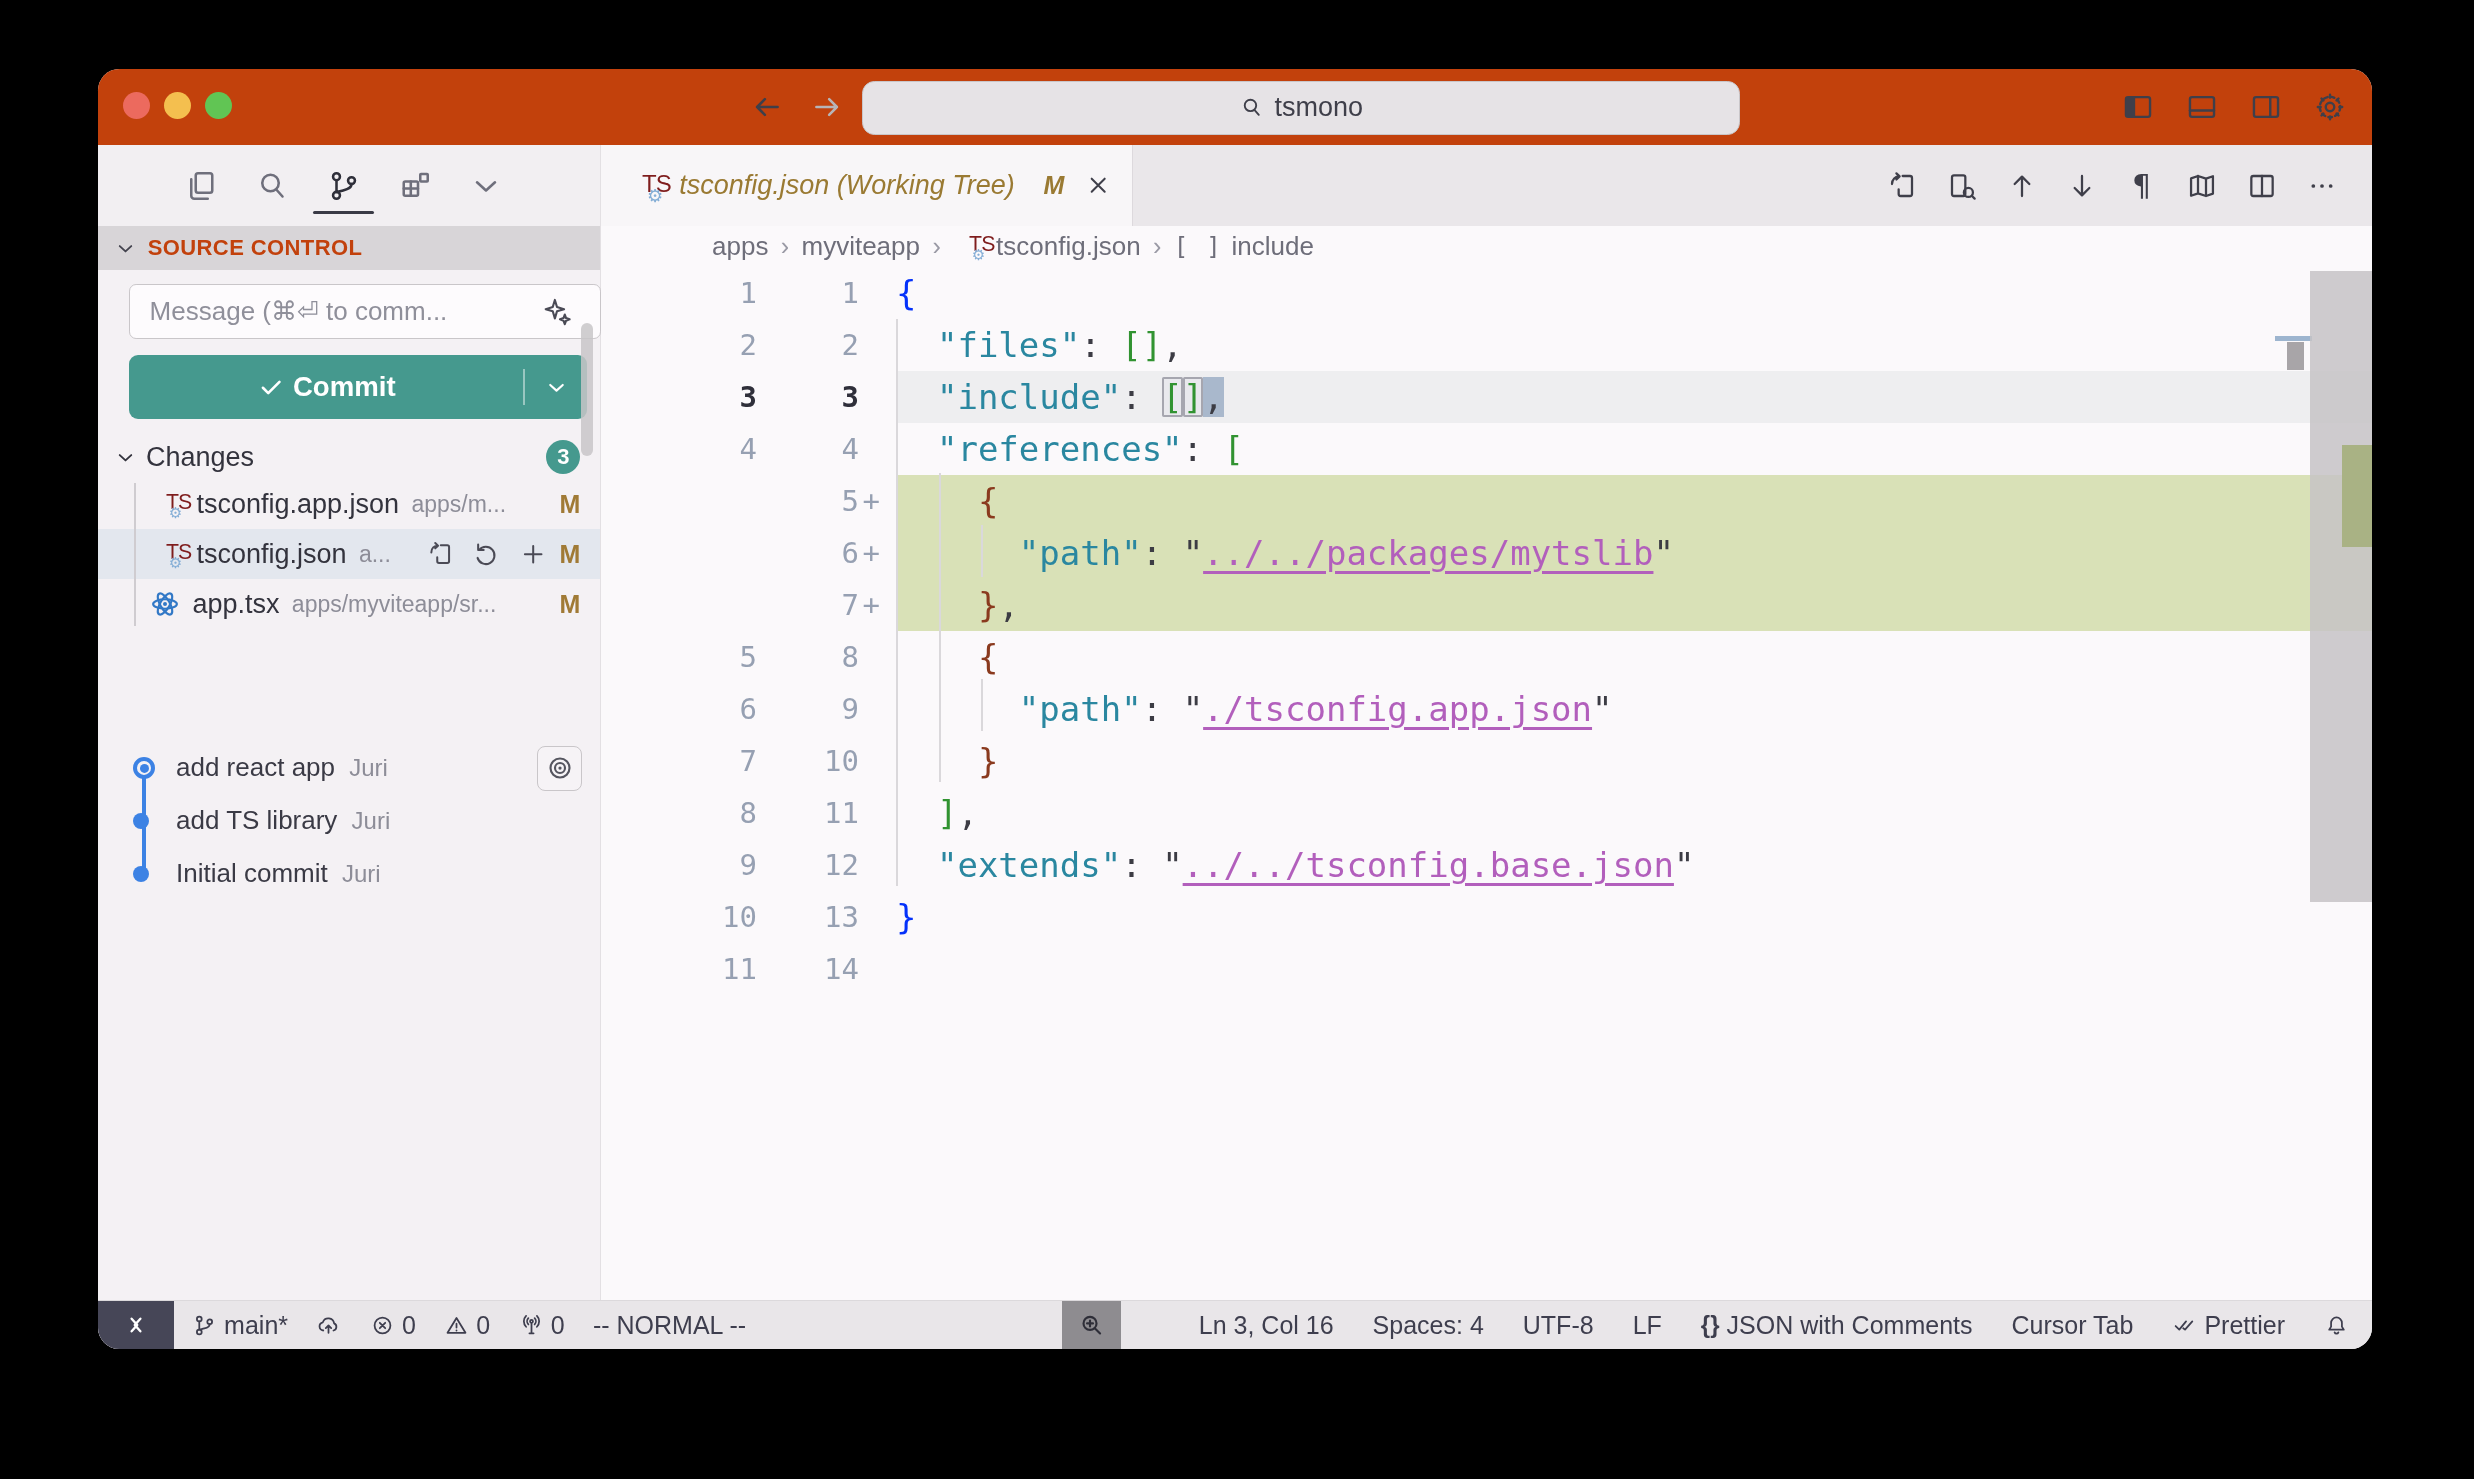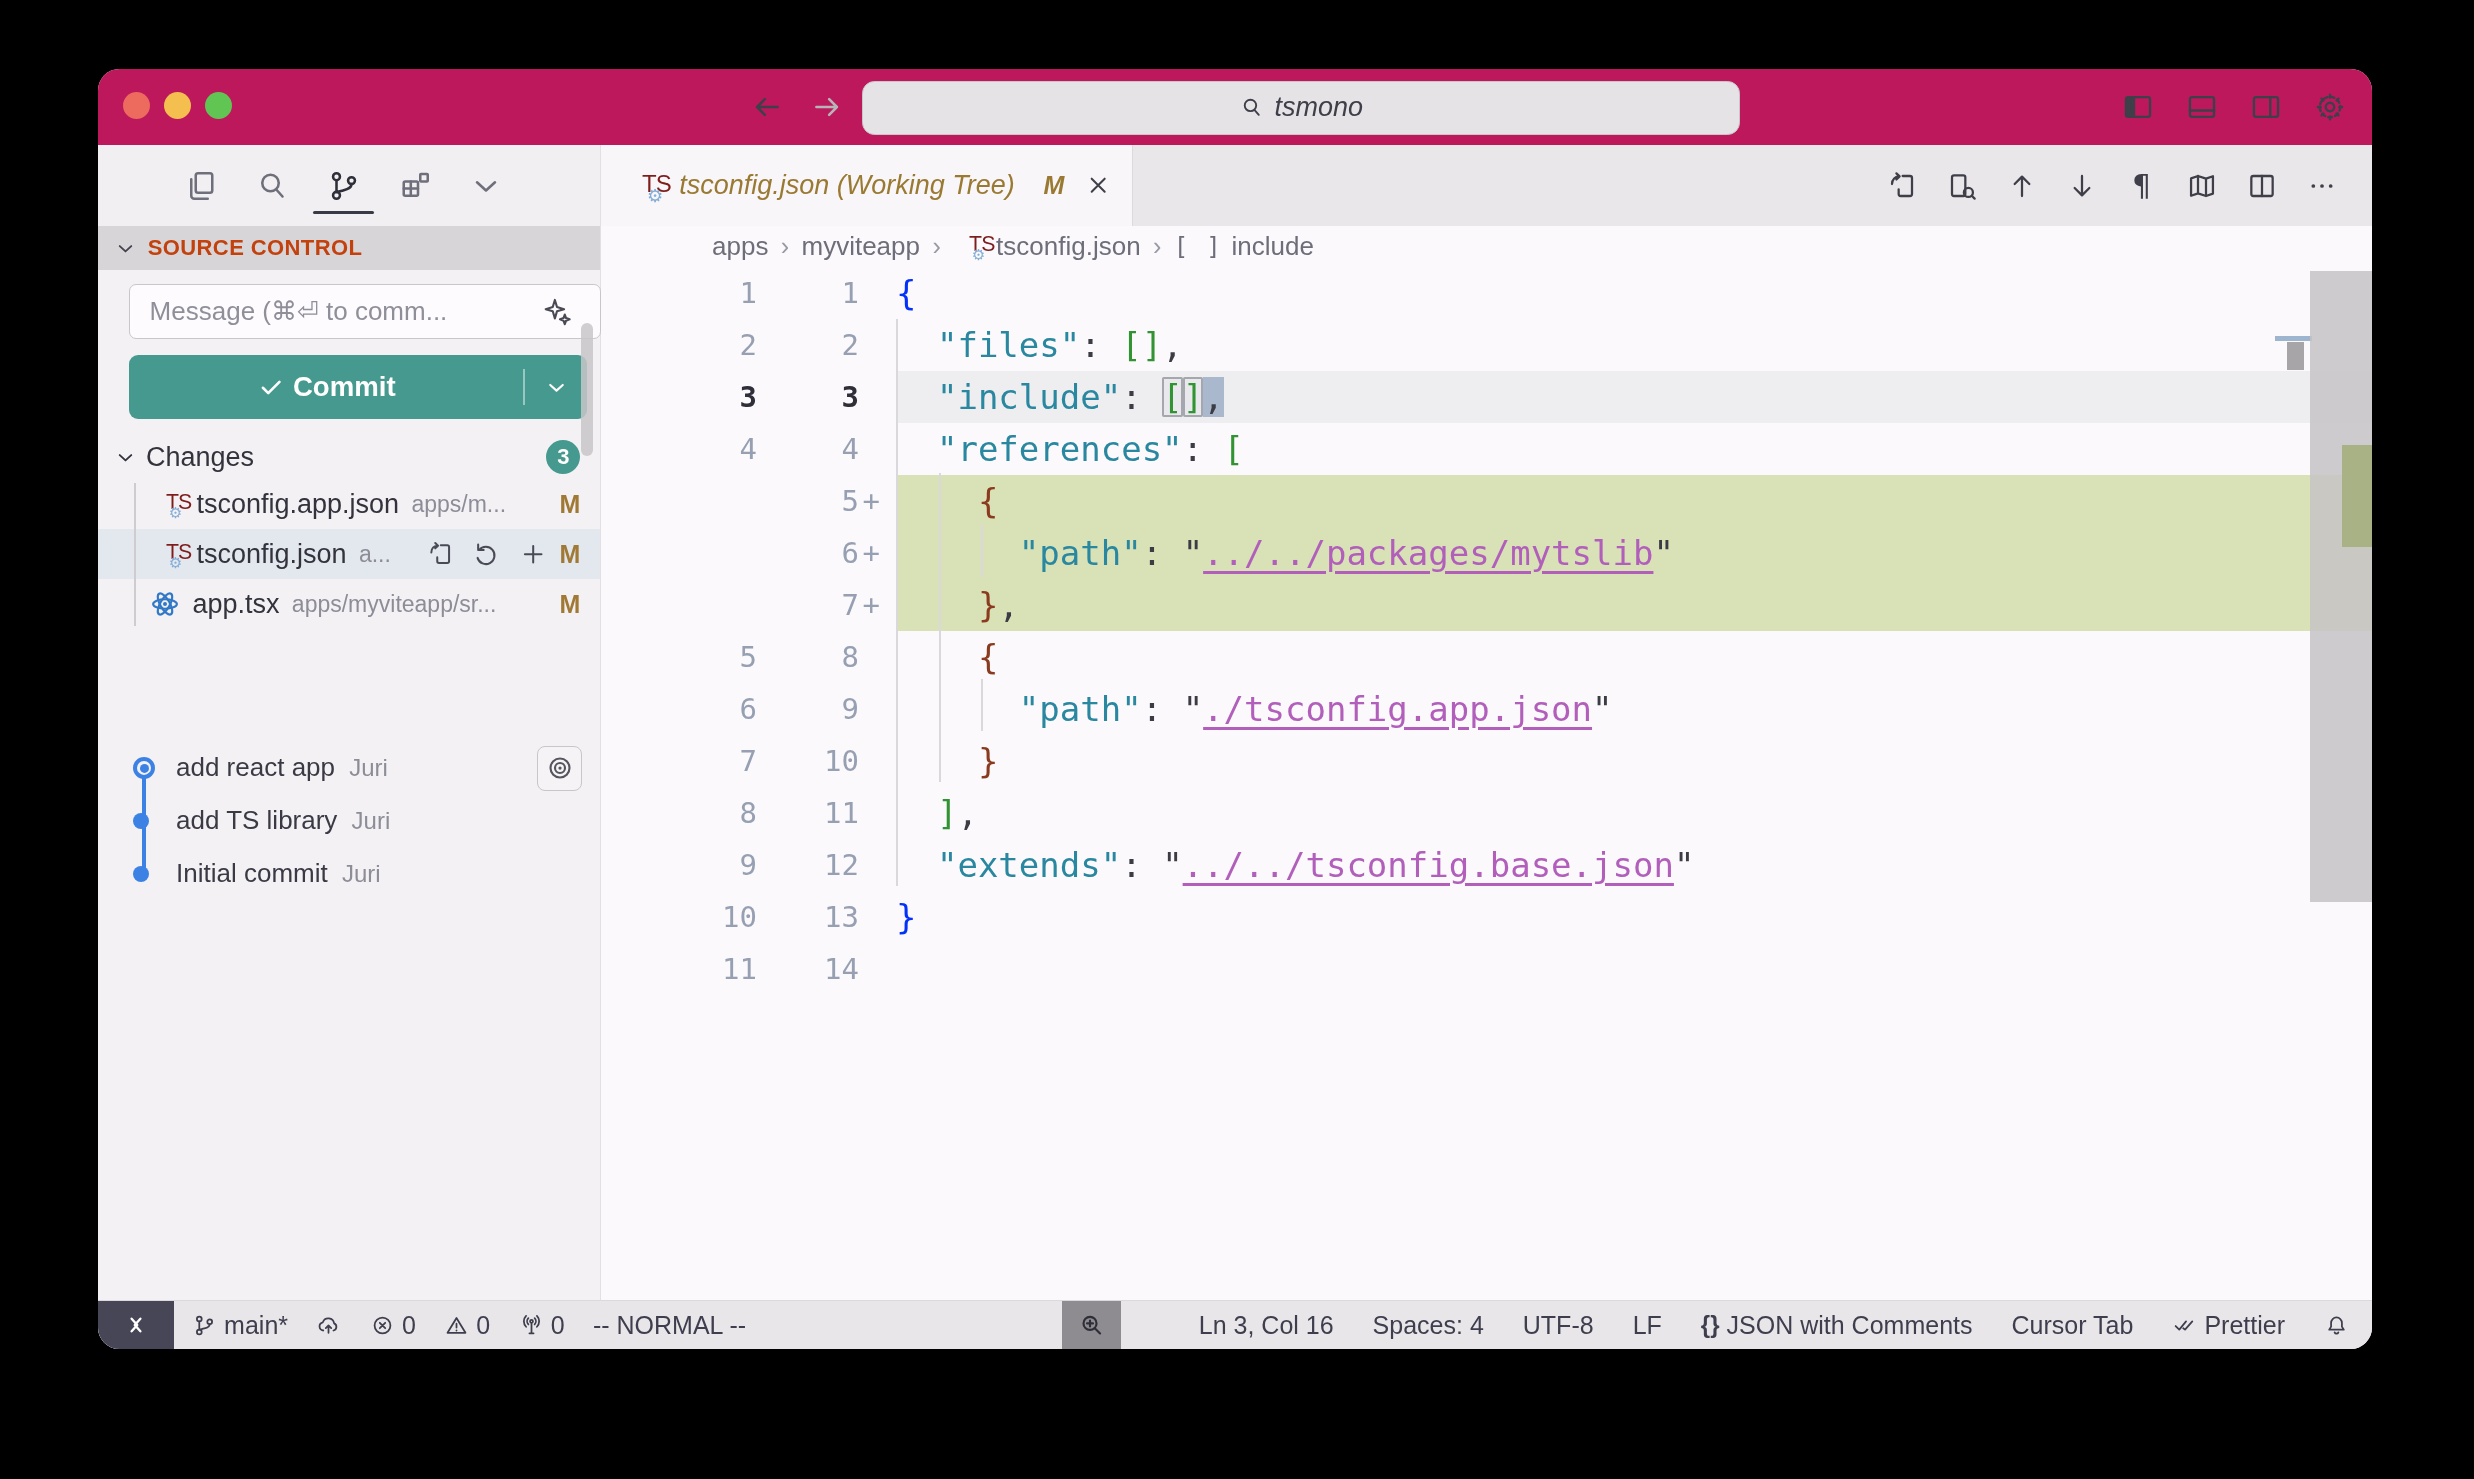--- a/index.html
+++ b/index.html
@@ -2,21 +2,21 @@
 <html style="font-size:14.2px"><head>
 <meta charset="utf-8">
 <style>
   html,body{margin:0;padding:0;background:#000;}
   .stage{position:relative;width:2475px;height:1479px;background:#000;overflow:hidden;
          font-family:"Liberation Sans",sans-serif;-webkit-font-smoothing:antialiased;}
   .window{position:absolute;left:98px;top:69px;width:2274px;height:1280px;background:#f2eff2;
           border-radius:21.3px;overflow:hidden;box-shadow:0 27px 71px rgba(0,0,0,.6);}
 
   
-  .titlebar{position:relative;height:76px;background:#be185d;font-style:italic;}
+  .titlebar{position:relative;height:76px;background:#c2410c;}
   .traffic{position:absolute;left:25px;top:23px;display:flex;gap:14.2px;}
   .traffic span{width:27px;height:27px;border-radius:50%;}
   .t-red{background:#ec6a5e;} .t-yellow{background:#f4bf4f;} .t-green{background:#61c554;}
   .navarrows{position:absolute;left:649px;top:18px;display:flex;gap:21.3px;align-items:center;}
   .navarrows .nav{width:39px;height:39px;display:flex;align-items:center;justify-content:center;color:#3f3f4a;}
   .navarrows .nav.disabled{color:#b7b4b7;}
   .searchbox{position:absolute;left:764px;top:11.6px;width:876px;height:52px;background:#e6e3e6;
              border:1.8px solid #c9c6c9;border-radius:12.4px;display:flex;align-items:center;justify-content:center;
              gap:10.7px;color:#3f3f4a;font-size:27px;}
   .winctrls{position:absolute;right:23px;top:18px;display:flex;gap:25px;align-items:center;color:#3f3f4a;}

